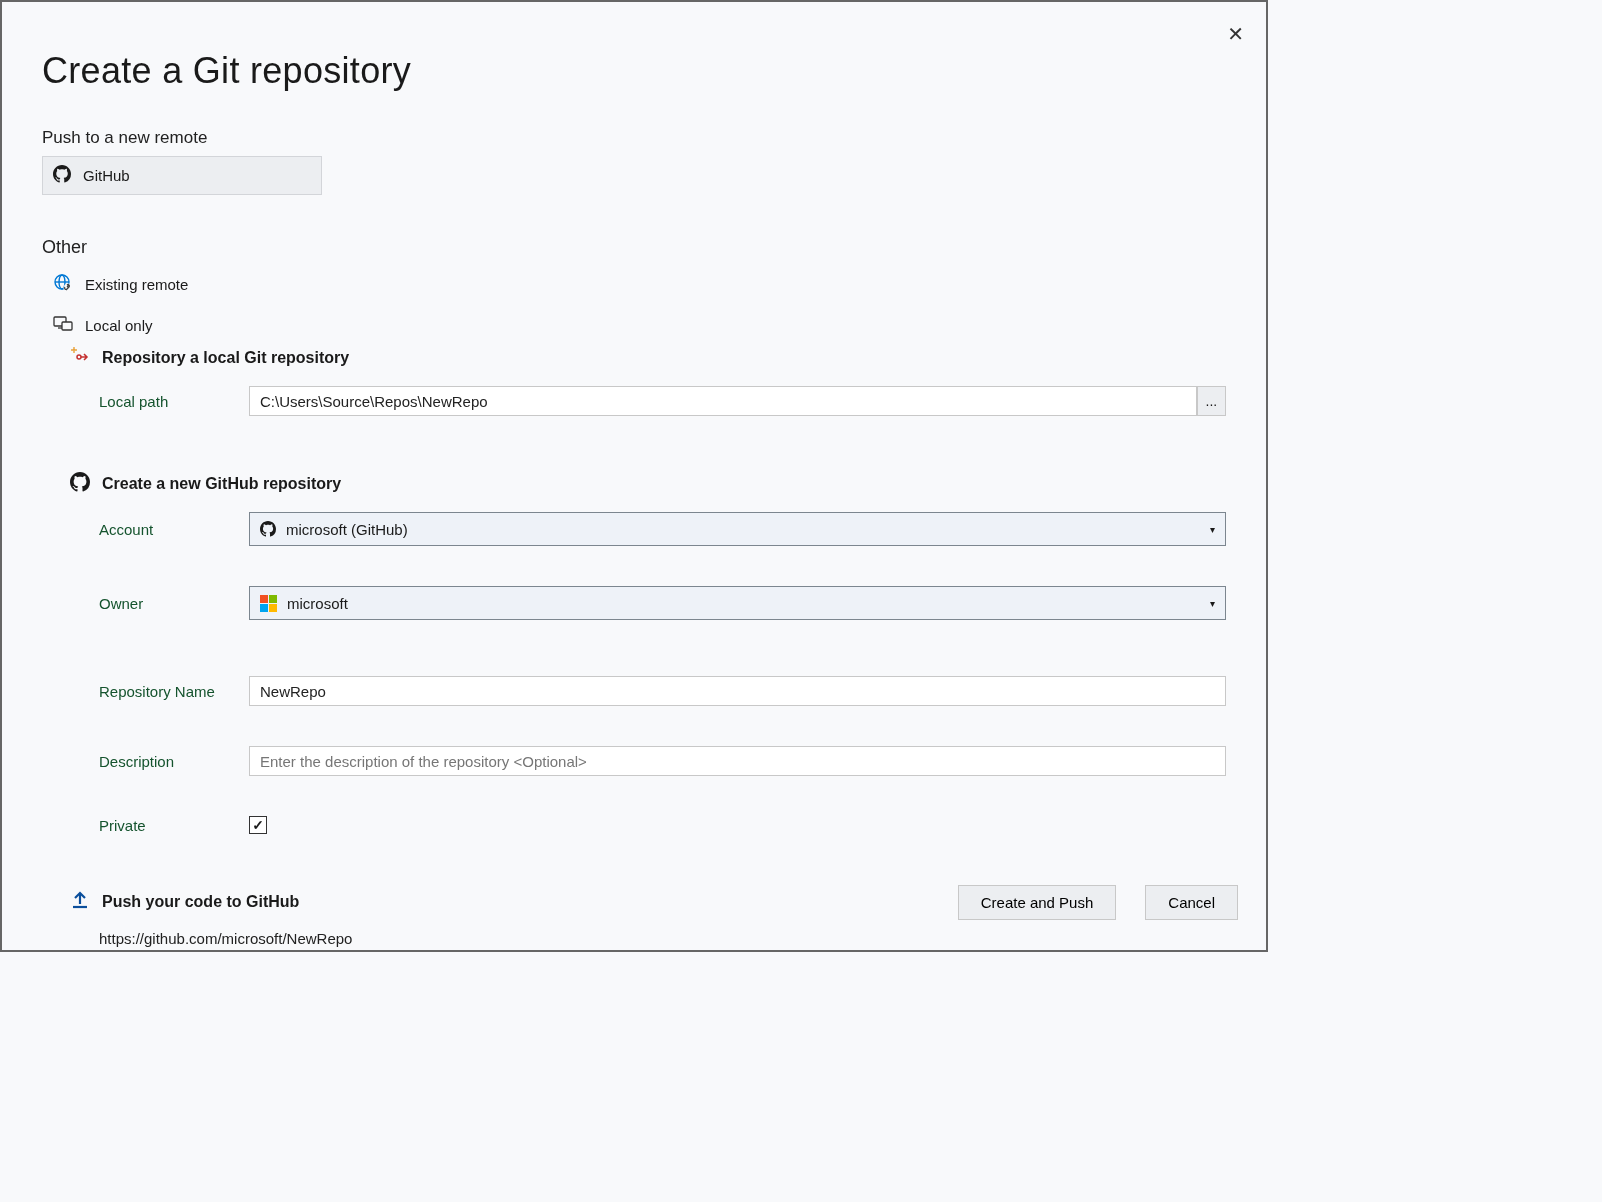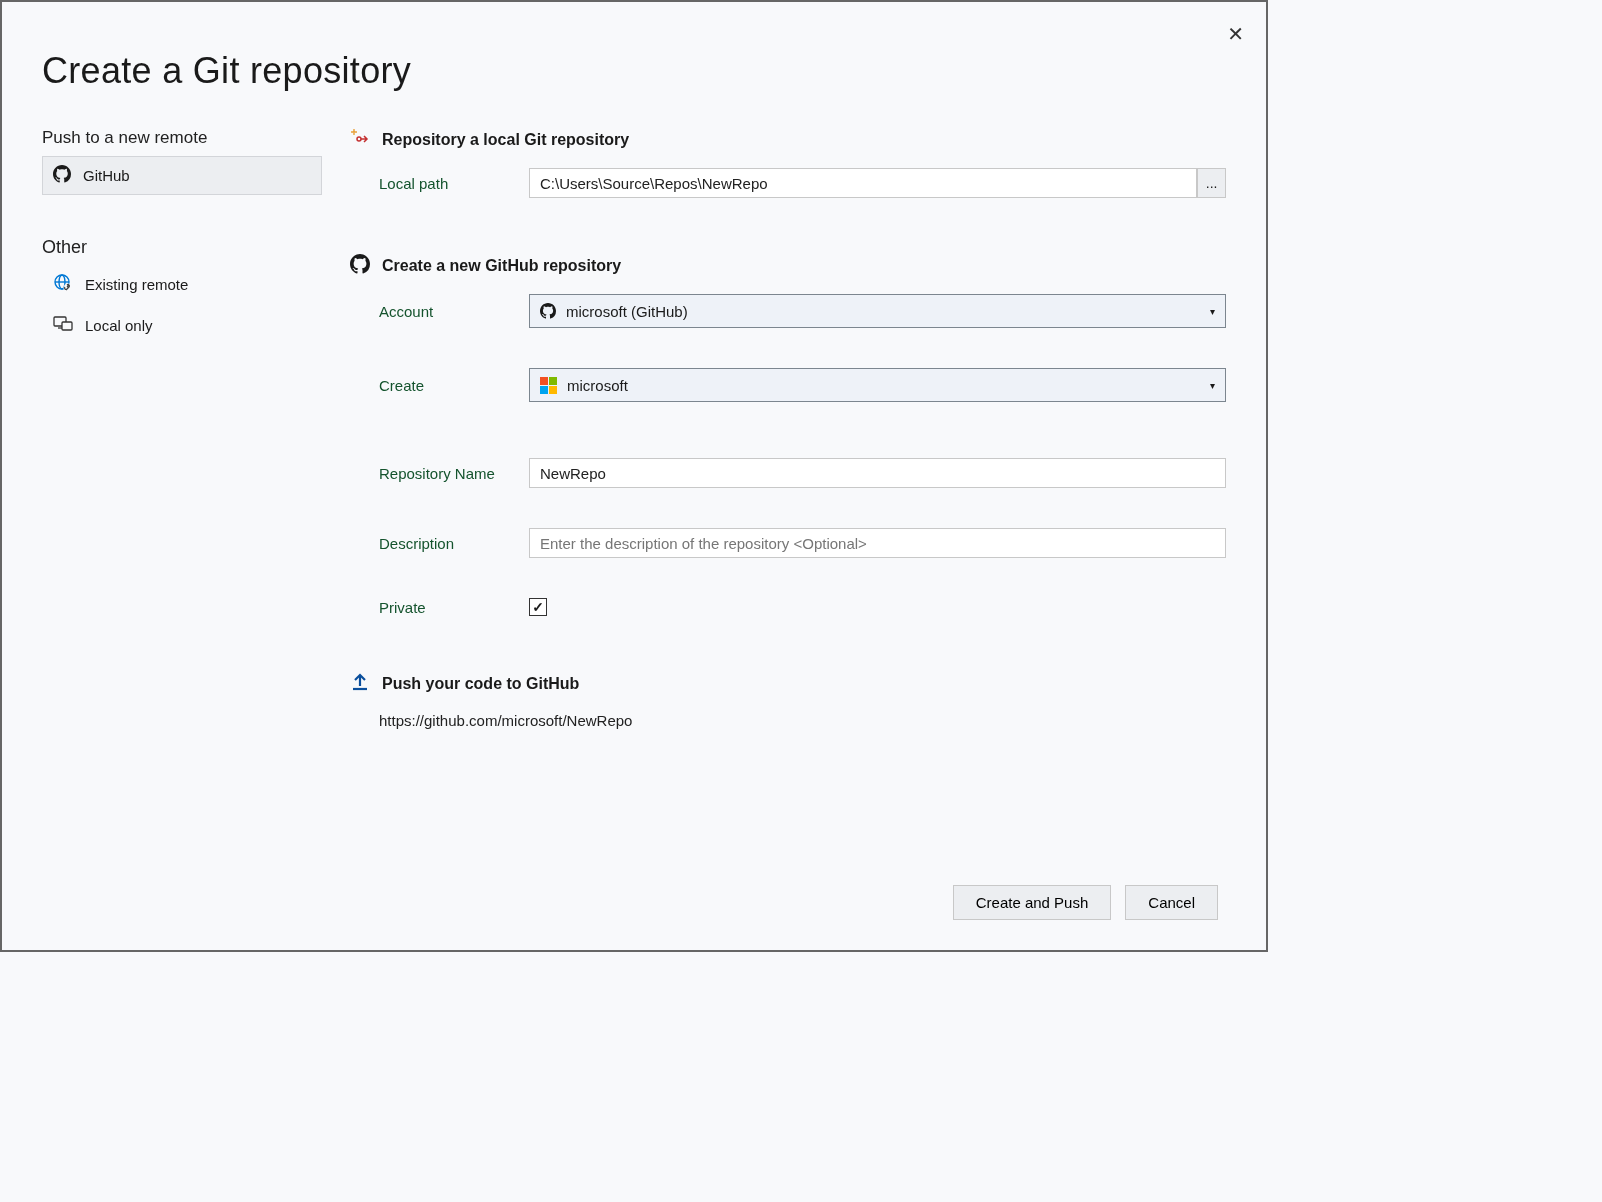--- a/index.html
+++ b/index.html
@@ -22,20 +22,21 @@
   }
   .title {
     font-size: 36px;
     font-weight: 300;
     padding: 48px 0 0 40px;
     letter-spacing: 0.3px;
   }
   .content {
     display: flex;
     padding: 36px 40px 0 40px;
+    flex-direction: column;
   }
   .sidebar {
     width: 280px;
     flex-shrink: 0;
   }
   .sidebar .sec-label {
     font-size: 17px;
     color: #222;
     margin-bottom: 8px;
   }
@@ -150,23 +151,23 @@
   }
   .push-url {
     margin-left: 29px;
     font-size: 15px;
     color: #222;
     margin-top: 14px;
   }
   .footer {
     position: absolute;
     bottom: 30px;
-    right: 48px;
-    display: flex;
-    gap: 14px;
+    right: 28px;
+    display: flex;
+    gap: 29px;
   }
   .btn {
     background: #eceef1;
     border: 1px solid #c8c8c8;
     padding: 8px 22px;
     font-size: 15px;
     font-family: inherit;
     cursor: pointer;
   }
   
@@ -267,21 +268,21 @@
           </span>
           <span>microsoft  (GitHub)</span>
           <span class="caret">▾</span>
         </div>
       </div>
     </div>
 
     <div class="spacer-lg"></div>
 
     <div class="row">
-      <div class="lbl">Create</div>
+      <div class="lbl">Owner</div>
       <div class="ctrl">
         <div class="dropdown">
           <span class="icon-slot">
             <span class="ms-logo">
                 <span></span>
                 <span></span>
                 <span></span>
                 <span></span>
               </span>
           </span>

